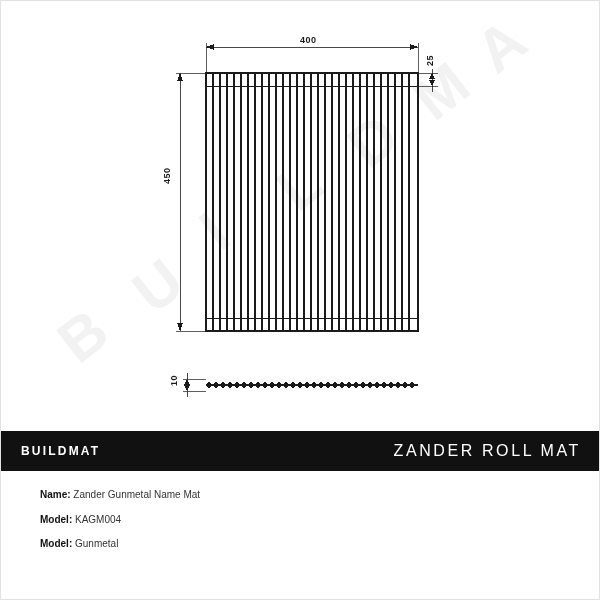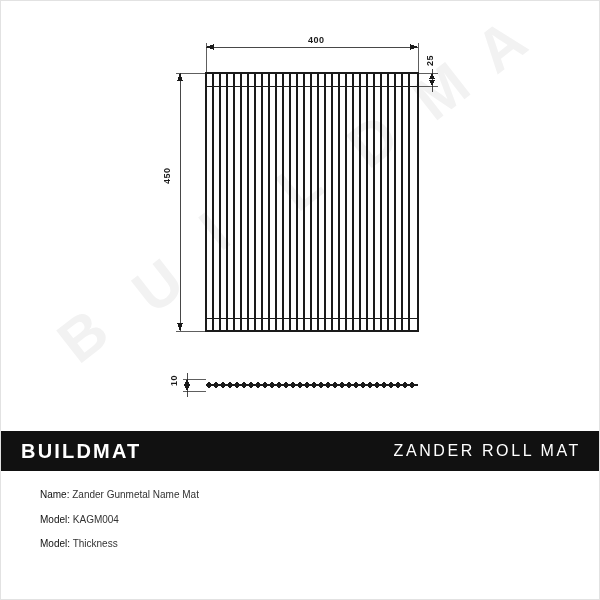--- a/index.html
+++ b/index.html
@@ -67,42 +67,42 @@
     position: absolute;
     font-family: "Liberation Sans", sans-serif;
     font-size: 9px;
     font-weight: 700;
     color: #1a1a1a;
     letter-spacing: 0.5px;
     background: #fff;
     padding: 0 3px;
     white-space: nowrap;
   }
-  .dim-top   { left: 304px; top: 34px; }
+  .dim-top   { left: 296px; top: 34px; }
   .dim-left  { left: 161px; top: 186px; transform: rotate(-90deg); transform-origin: left top; }
   .dim-right { left: 424px; top: 68px; transform: rotate(-90deg); transform-origin: left top; }
   .dim-thick { left: 168px; top: 388px; transform: rotate(-90deg); transform-origin: left top; }
 
   
   .band {
     position: absolute;
     left: 0;
     top: 430px;
     width: 600px;
     height: 40px;
     background: #111111;
     display: flex;
     align-items: center;
     justify-content: space-between;
     box-sizing: border-box;
     padding: 0 20px;
   }
   .brand {
     color: #ffffff;
-    font-size: 20px;
+    font-size: 12px;
     font-weight: 700;
     letter-spacing: 2.2px;
   }
   .product-title {
     color: #ffffff;
     font-size: 16px;
     font-weight: 400;
     letter-spacing: 2.6px;
   }
 
@@ -123,21 +123,21 @@
   }
   .spec-col.right { padding-left: 90px; }
   .spec-row {
     font-size: 10px;
     color: #2a2a2a;
     margin-bottom: 12.5px;
     line-height: 1.2;
     white-space: nowrap;
   }
   .spec-key {
-    font-weight: 400;
+    font-weight: 700;
     color: #111;
     padding-left: 19px;
   }
   .spec-val {
     font-weight: 400;
     color: #333;
   }
 </style>
 </head>
 <body>
@@ -291,18 +291,18 @@
       <div class="spec-row">
         <span class="spec-key">Name:</span>
         <span class="spec-val">Zander Gunmetal Name Mat</span>
       </div>
       <div class="spec-row">
         <span class="spec-key">Model:</span>
         <span class="spec-val">KAGM004</span>
       </div>
       <div class="spec-row">
         <span class="spec-key">Model:</span>
-        <span class="spec-val">Thickness</span>
+        <span class="spec-val">Gunmetal</span>
       </div>
     </div>
   </div>
 
 </div>
 
 </body></html>

